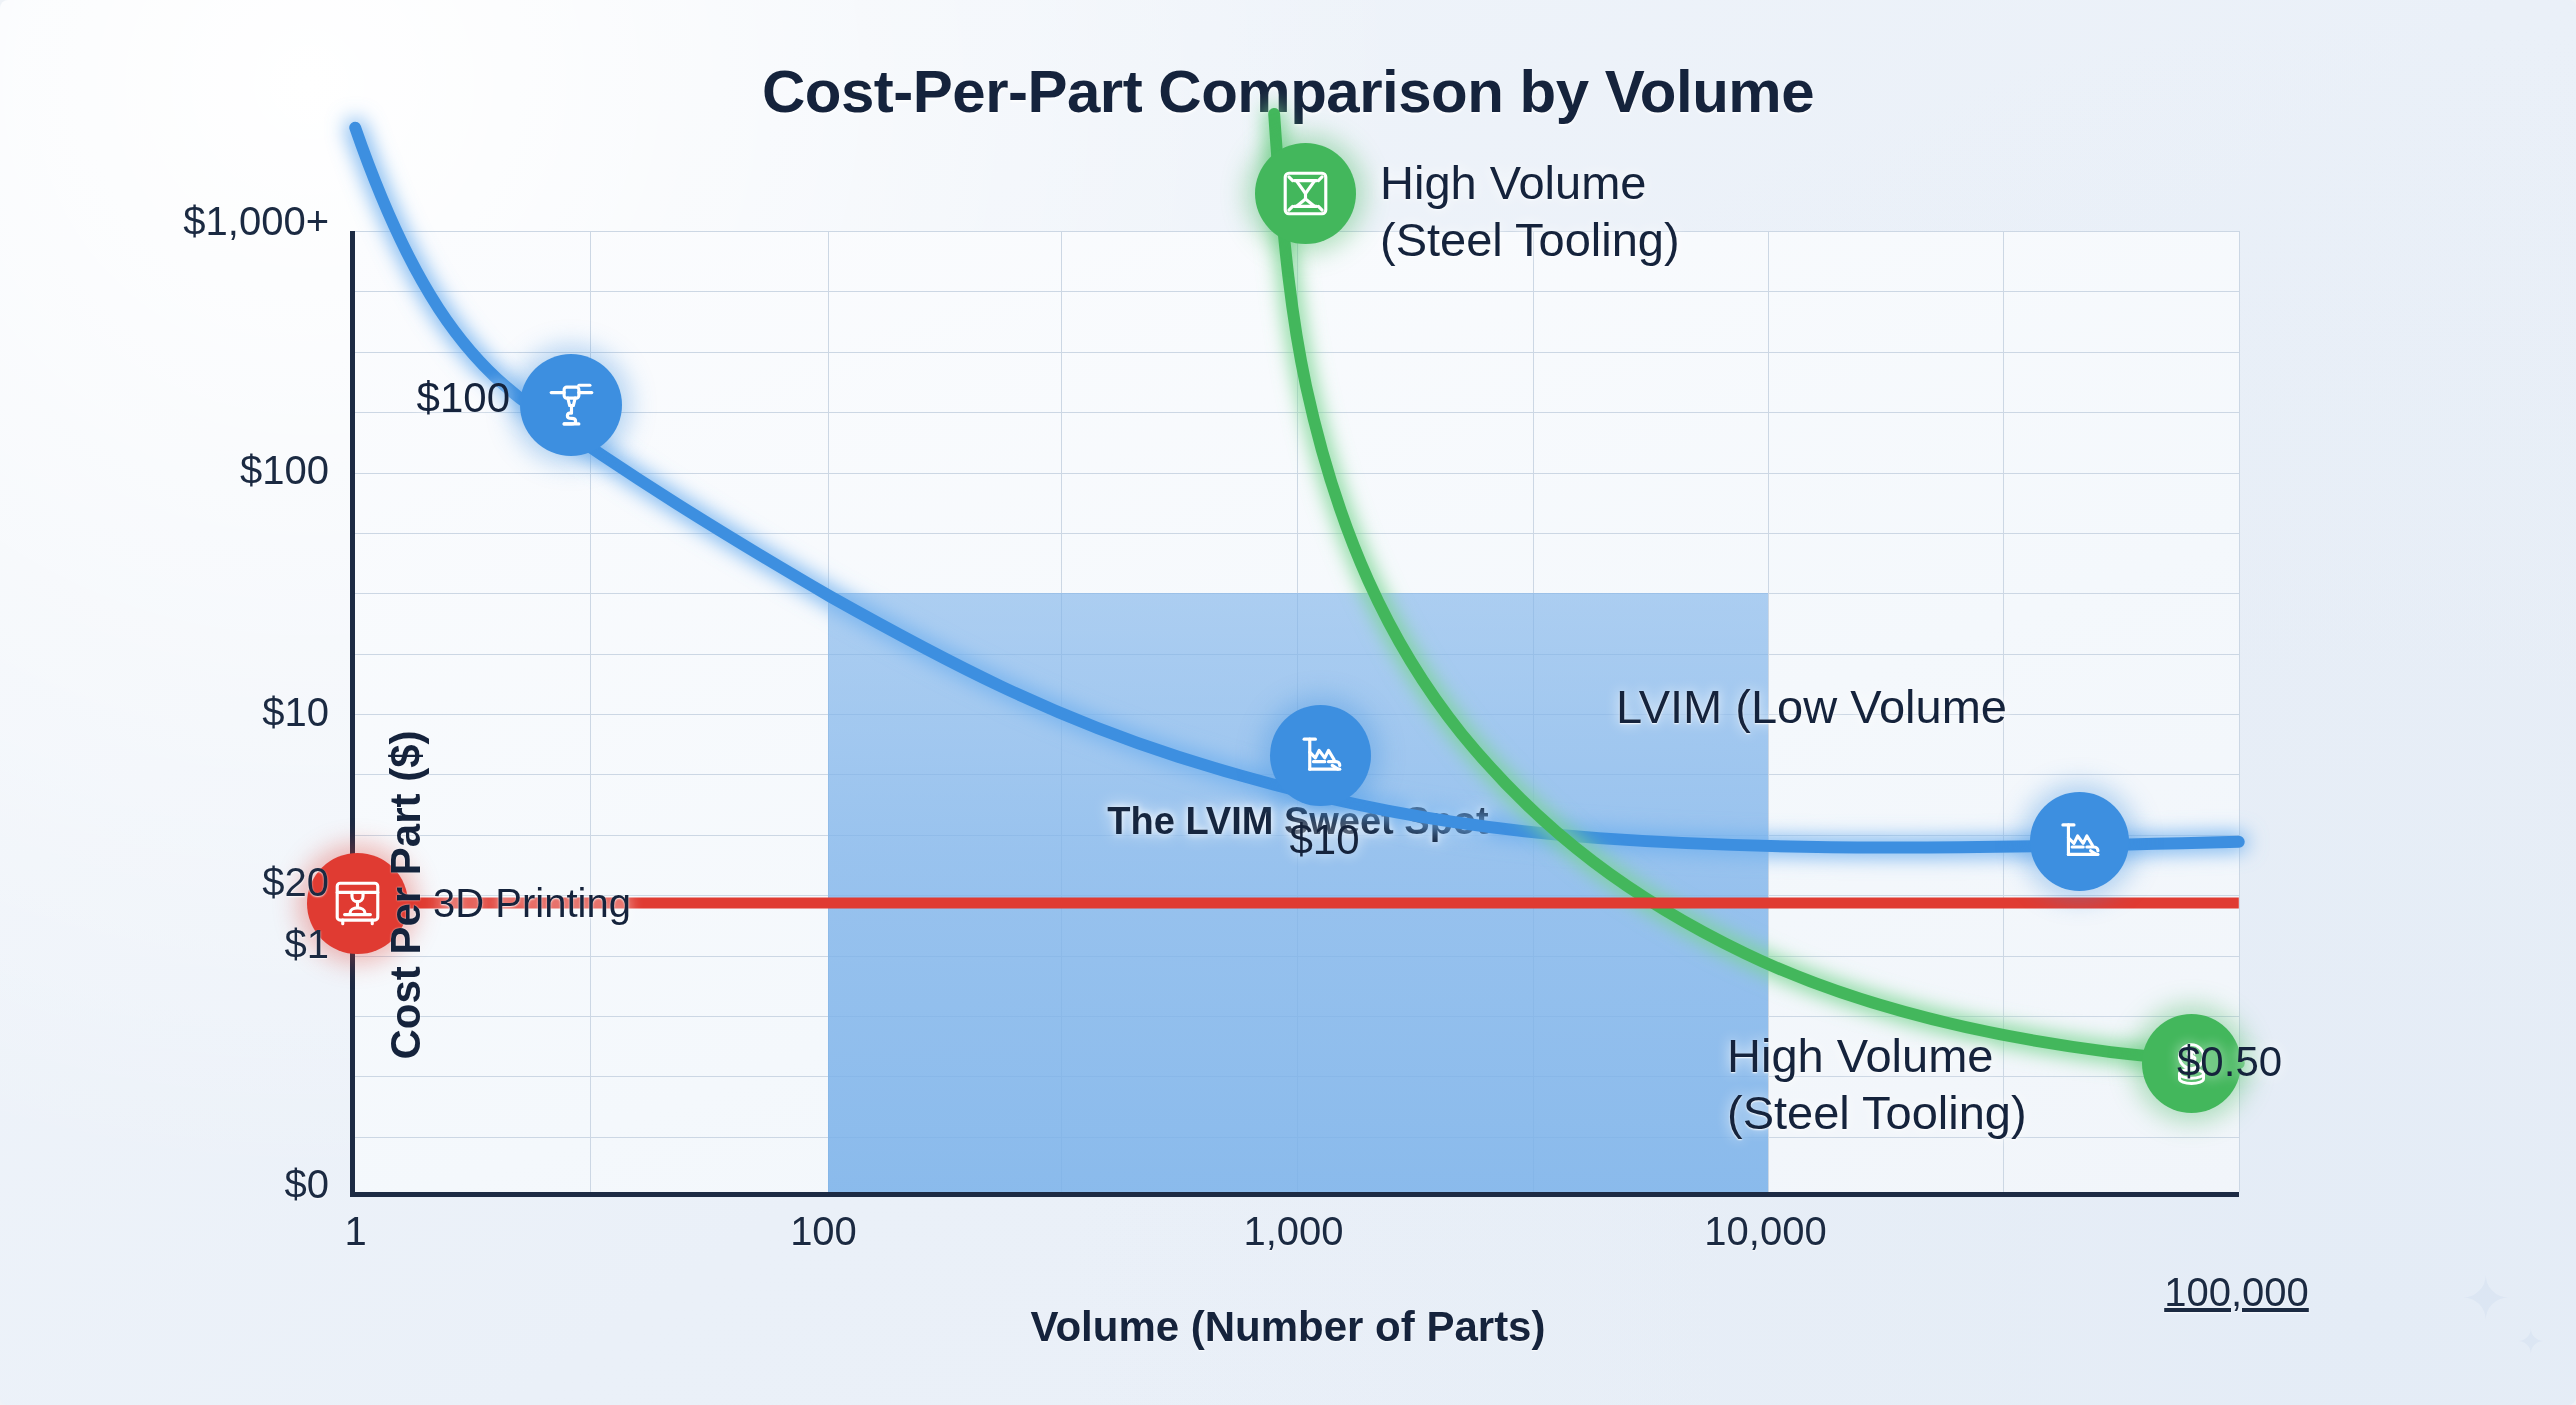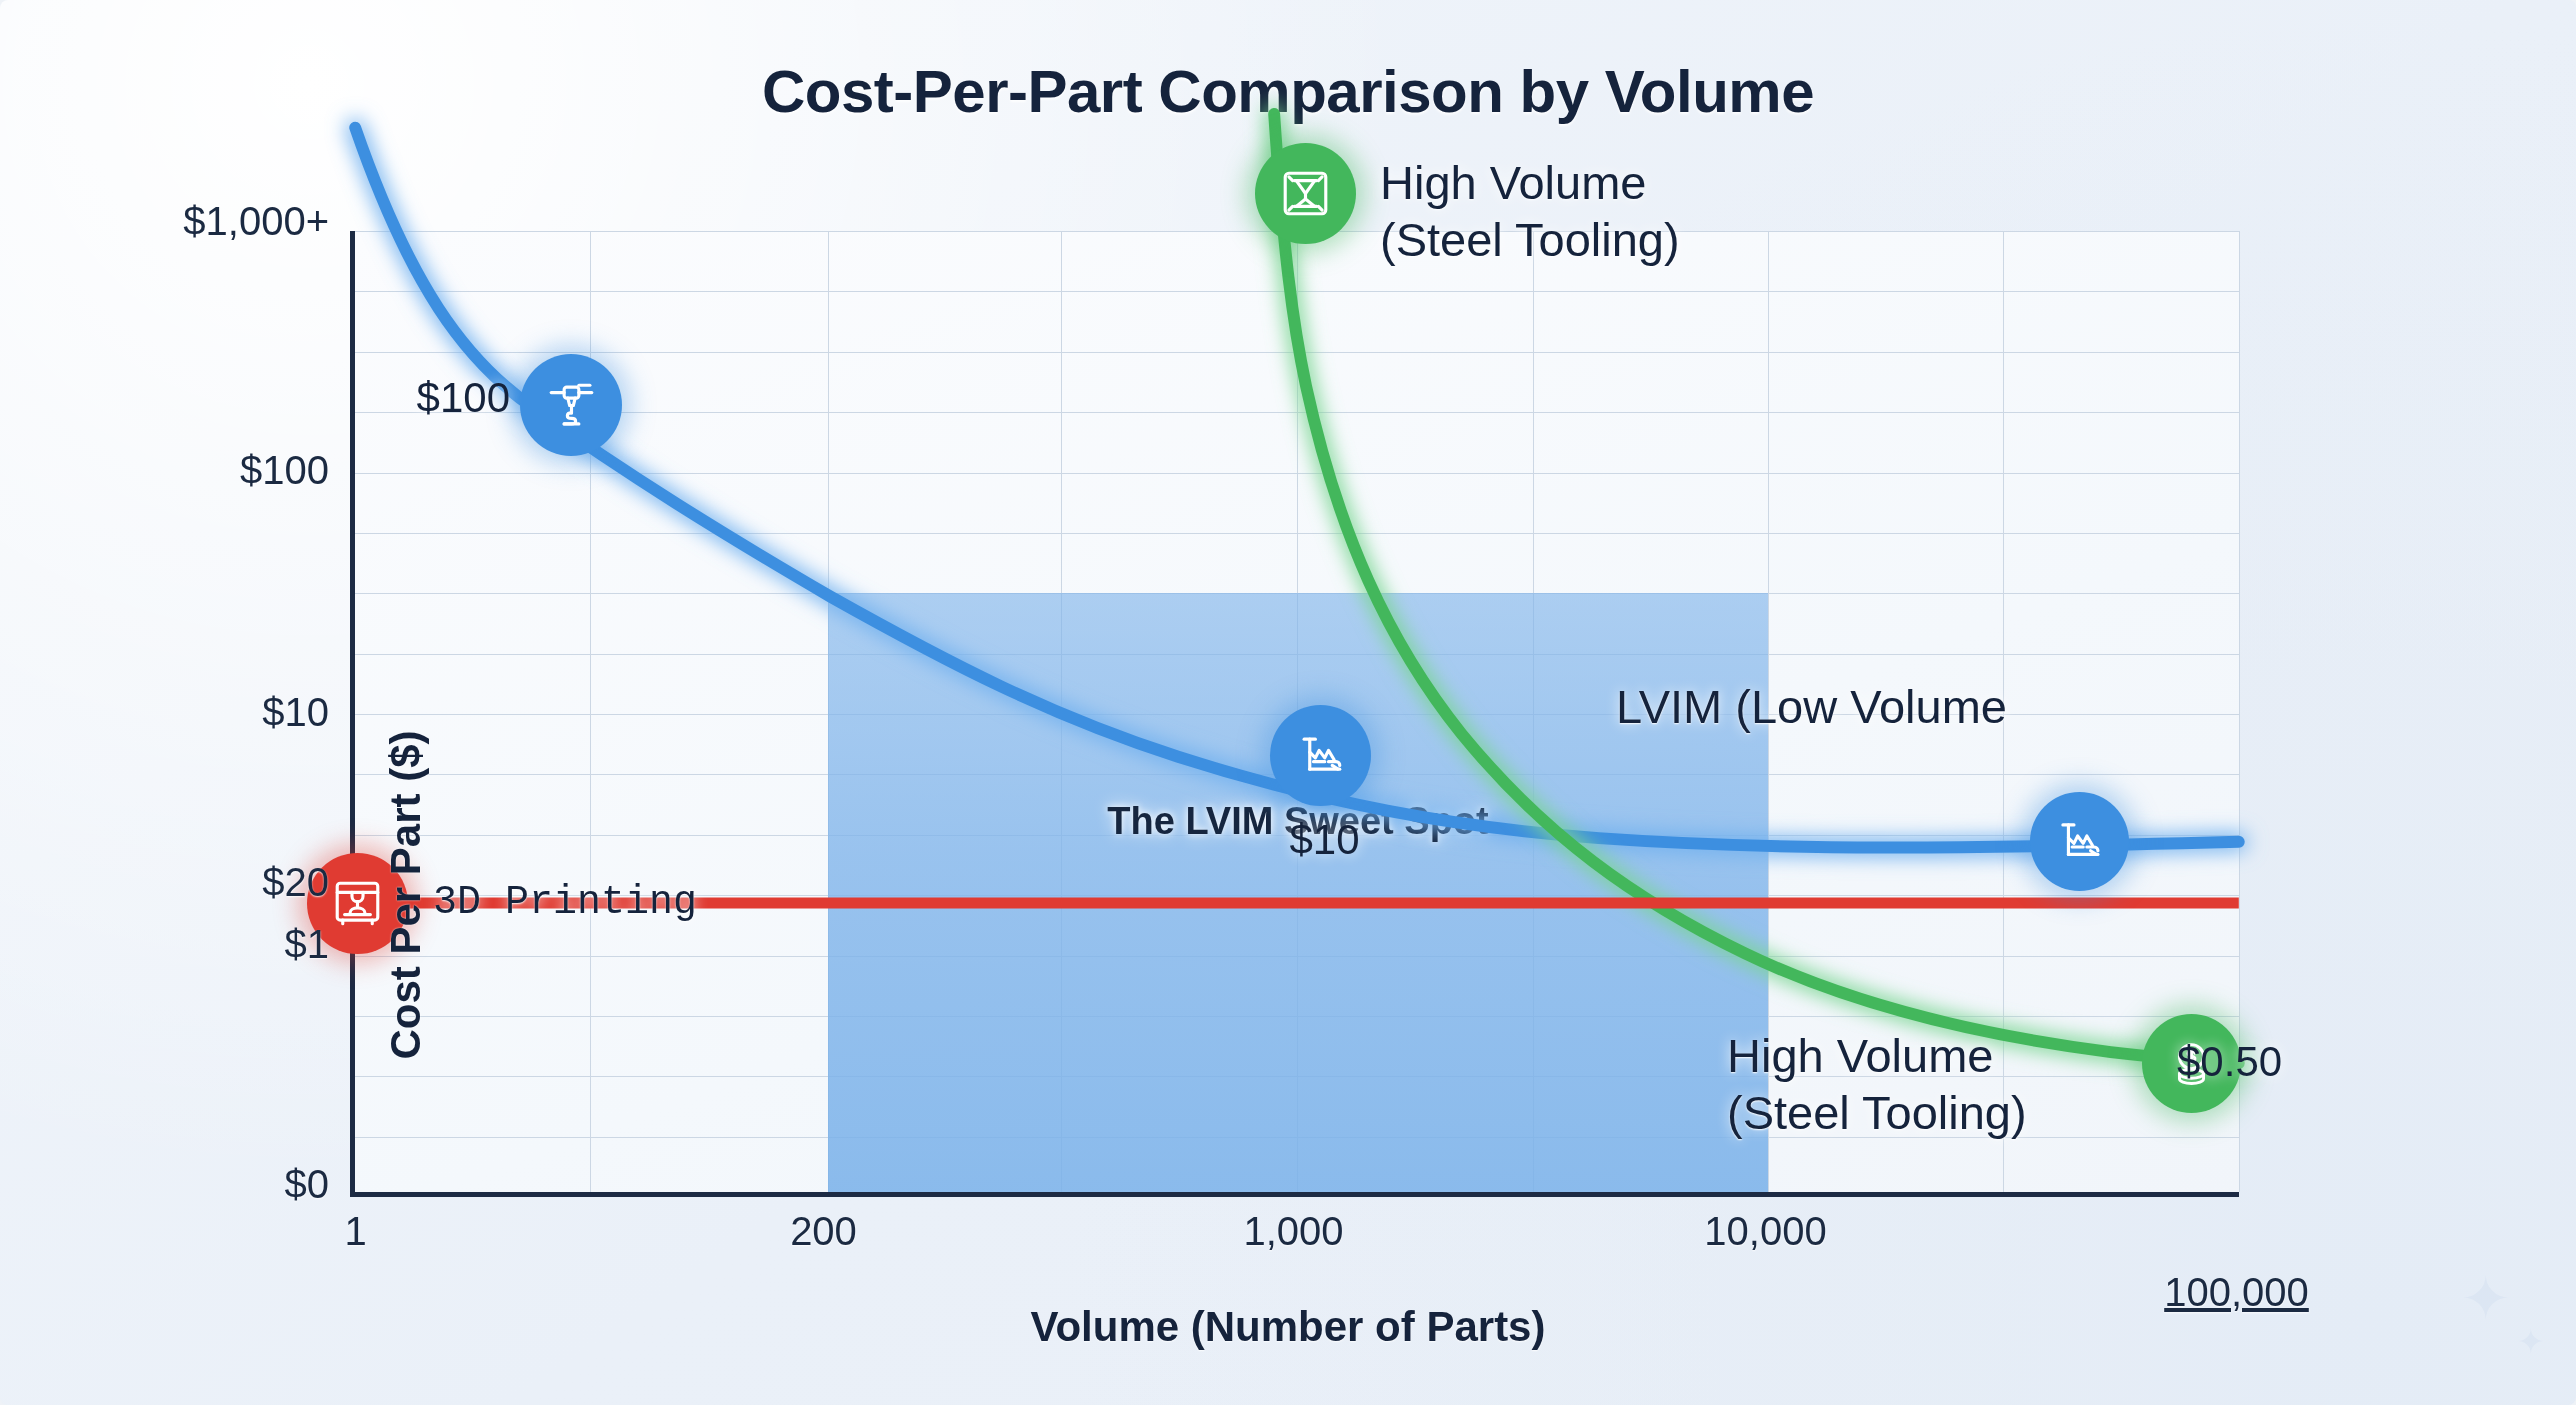--- a/index.html
+++ b/index.html
@@ -239,33 +239,33 @@
 
     <div class="ann" style="left:1261px;top:447px;width:659px;">
       <div>LVIM (Low Volume</div>
     </div>
 
     <div class="ann" style="left:1372px;top:796px;width:567px;">
       <div>High Volume</div>
       <div>(Steel Tooling)</div>
     </div>
 
-    <div class="ann" style="left:78px;top:648px;width:476px;font-size:40px;font-family:Liberation Mono, monospace;">3D Printing</div>
+    <div class="ann" style="left:78px;top:648px;width:476px;font-size:40px;">3D Printing</div>
 
     <div id="ytitle">Cost Per Part ($)</div>
   </div>
 
   <div class="ylab" style="left:55px;top:199px;">$1,000+</div>
   <div class="ylab" style="left:55px;top:448px;">$100</div>
   <div class="ylab" style="left:55px;top:690px;">$10</div>
   <div class="ylab" style="left:55px;top:860px;">$20</div>
   <div class="ylab" style="left:55px;top:922px;">$1</div>
   <div class="ylab" style="left:55px;top:1162px;">$0</div>
 
   <div class="xlab" style="left:209px;top:1209px;">1</div>
-  <div class="xlab" style="left:677px;top:1209px;">200</div>
+  <div class="xlab" style="left:677px;top:1209px;">100</div>
   <div class="xlab" style="left:1147px;top:1209px;">1,000</div>
   <div class="xlab" style="left:1619px;top:1209px;">10,000</div>
   <div class="xlab" style="left:2090px;top:1270px;text-decoration:underline;">100,000</div>
 
   <div id="xtitle">Volume (Number of Parts)</div>
 </div>
 
 
 </body></html>

